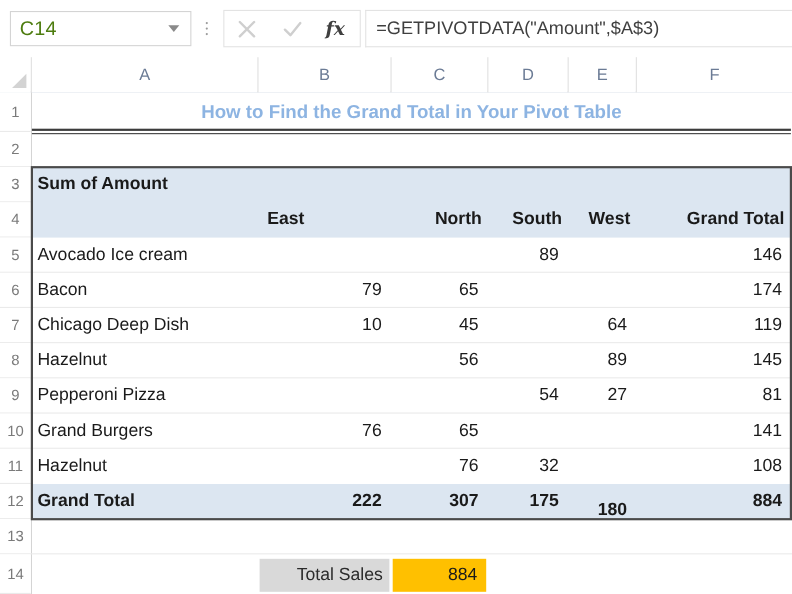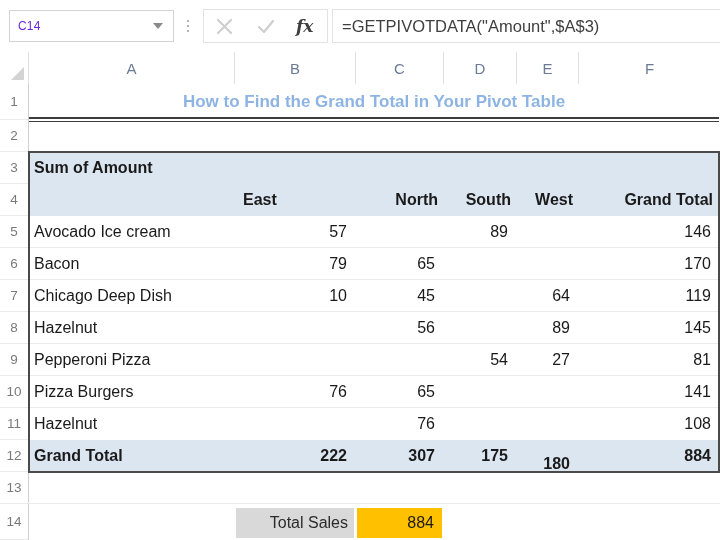--- a/index.html
+++ b/index.html
@@ -23,22 +23,22 @@
     margin-left: 9px;
     width: 165px; height: 32px;
     border: 1px solid #d4d4d4;
     background: #ffffff;
     display: flex;
     align-items: center;
     padding: 0 8px;
   }
   #name-box-value {
     flex: 1;
-    font-size: 12px;
-    color: #6d28d9;
+    font-size: 18px;
+    color: #4d7c0f;
     letter-spacing: .2px;
   }
   .caret-down {
     width: 0; height: 0;
     border-left: 5px solid transparent;
     border-right: 5px solid transparent;
     border-top: 6px solid #8a8a8a;
     margin-right: 2px;
   }
   #kebab {
@@ -267,33 +267,32 @@
 
   <div class="cell l bold" style="left:234px; top:132px; width:121px; height:32px; padding-left:9px;">East</div>
 
   <div class="cell l bold" style="left:29px; top:100px; width:205px; height:32px;">Sum of Amount</div>
   <div class="cell r bold" style="left:355px; top:132px; width:88px; height:32px;">North</div>
   <div class="cell r bold" style="left:443px; top:132px; width:73px; height:32px;">South</div>
   <div class="cell r bold" style="left:516px; top:132px; width:62px; height:32px;">West</div>
   <div class="cell r bold" style="left:578px; top:132px; width:140px; height:32px;">Grand Total</div>
 
   <div class="cell l" style="left:29px;  top:164px; width:205px; height:32px;">Avocado Ice cream</div>
-  <div class="cell r" style="left:234px; top:164px; width:118px; height:32px;">57</div>
   <div class="cell r" style="left:355px; top:164px; width:85px;  height:32px;"></div>
   <div class="cell r" style="left:443px; top:164px; width:70px;  height:32px;">89</div>
   <div class="cell r" style="left:516px; top:164px; width:59px;  height:32px;"></div>
   <div class="cell r" style="left:578px; top:164px; width:138px; height:32px;">146</div>
   <div class="rowline" style="top:195px;"></div>
 
   <div class="cell l" style="left:29px;  top:196px; width:205px; height:32px;text-align:right;">Bacon</div>
   <div class="cell r" style="left:234px; top:196px; width:118px; height:32px;">79</div>
   <div class="cell r" style="left:355px; top:196px; width:85px;  height:32px;">65</div>
   <div class="cell r" style="left:443px; top:196px; width:70px;  height:32px;"></div>
   <div class="cell r" style="left:516px; top:196px; width:59px;  height:32px;"></div>
-  <div class="cell r" style="left:578px; top:196px; width:138px; height:32px;">170</div>
+  <div class="cell r" style="left:578px; top:196px; width:138px; height:32px;">174</div>
   <div class="rowline" style="top:227px;"></div>
 
   <div class="cell l" style="left:29px;  top:228px; width:205px; height:32px;">Chicago Deep Dish</div>
   <div class="cell r" style="left:234px; top:228px; width:118px; height:32px;">10</div>
   <div class="cell r" style="left:355px; top:228px; width:85px;  height:32px;">45</div>
   <div class="cell r" style="left:443px; top:228px; width:70px;  height:32px;"></div>
   <div class="cell r" style="left:516px; top:228px; width:59px;  height:32px;">64</div>
   <div class="cell r" style="left:578px; top:228px; width:138px; height:32px;text-align:center;">119</div>
   <div class="rowline" style="top:259px;"></div>
 
@@ -306,31 +305,32 @@
   <div class="rowline" style="top:291px;"></div>
 
   <div class="cell l" style="left:29px;  top:292px; width:205px; height:32px;">Pepperoni Pizza</div>
   <div class="cell r" style="left:234px; top:292px; width:118px; height:32px;"></div>
   <div class="cell r" style="left:355px; top:292px; width:85px;  height:32px;"></div>
   <div class="cell r" style="left:443px; top:292px; width:70px;  height:32px;">54</div>
   <div class="cell r" style="left:516px; top:292px; width:59px;  height:32px;">27</div>
   <div class="cell r" style="left:578px; top:292px; width:138px; height:32px;">81</div>
   <div class="rowline" style="top:323px;"></div>
 
-  <div class="cell l" style="left:29px;  top:324px; width:205px; height:32px;">Pizza Burgers</div>
+  <div class="cell l" style="left:29px;  top:324px; width:205px; height:32px;">Grand Burgers</div>
   <div class="cell r" style="left:234px; top:324px; width:118px; height:32px;">76</div>
   <div class="cell r" style="left:355px; top:324px; width:85px;  height:32px;">65</div>
   <div class="cell r" style="left:443px; top:324px; width:70px;  height:32px;"></div>
   <div class="cell r" style="left:516px; top:324px; width:59px;  height:32px;"></div>
   <div class="cell r" style="left:578px; top:324px; width:138px; height:32px;">141</div>
   <div class="rowline" style="top:355px;"></div>
 
   <div class="cell l" style="left:29px;  top:356px; width:205px; height:32px;">Hazelnut</div>
   <div class="cell r" style="left:234px; top:356px; width:118px; height:32px;"></div>
   <div class="cell r" style="left:355px; top:356px; width:85px;  height:32px;">76</div>
+  <div class="cell r" style="left:443px; top:356px; width:70px;  height:32px;">32</div>
   <div class="cell r" style="left:516px; top:356px; width:59px;  height:32px;"></div>
   <div class="cell r" style="left:578px; top:356px; width:138px; height:32px;">108</div>
 
   <div class="cell l bold" style="left:29px;  top:388px; width:205px; height:32px;">Grand Total</div>
   <div class="cell r bold" style="left:234px; top:388px; width:118px; height:32px;">222</div>
   <div class="cell r bold" style="left:355px; top:388px; width:85px;  height:32px;">307</div>
   <div class="cell r bold" style="left:443px; top:388px; width:70px;  height:32px;">175</div>
   <div class="cell r bold" style="left:516px; top:388px; width:59px;  height:48px;">180</div>
   <div class="cell r bold" style="left:578px; top:388px; width:138px; height:32px;">884</div>
 

